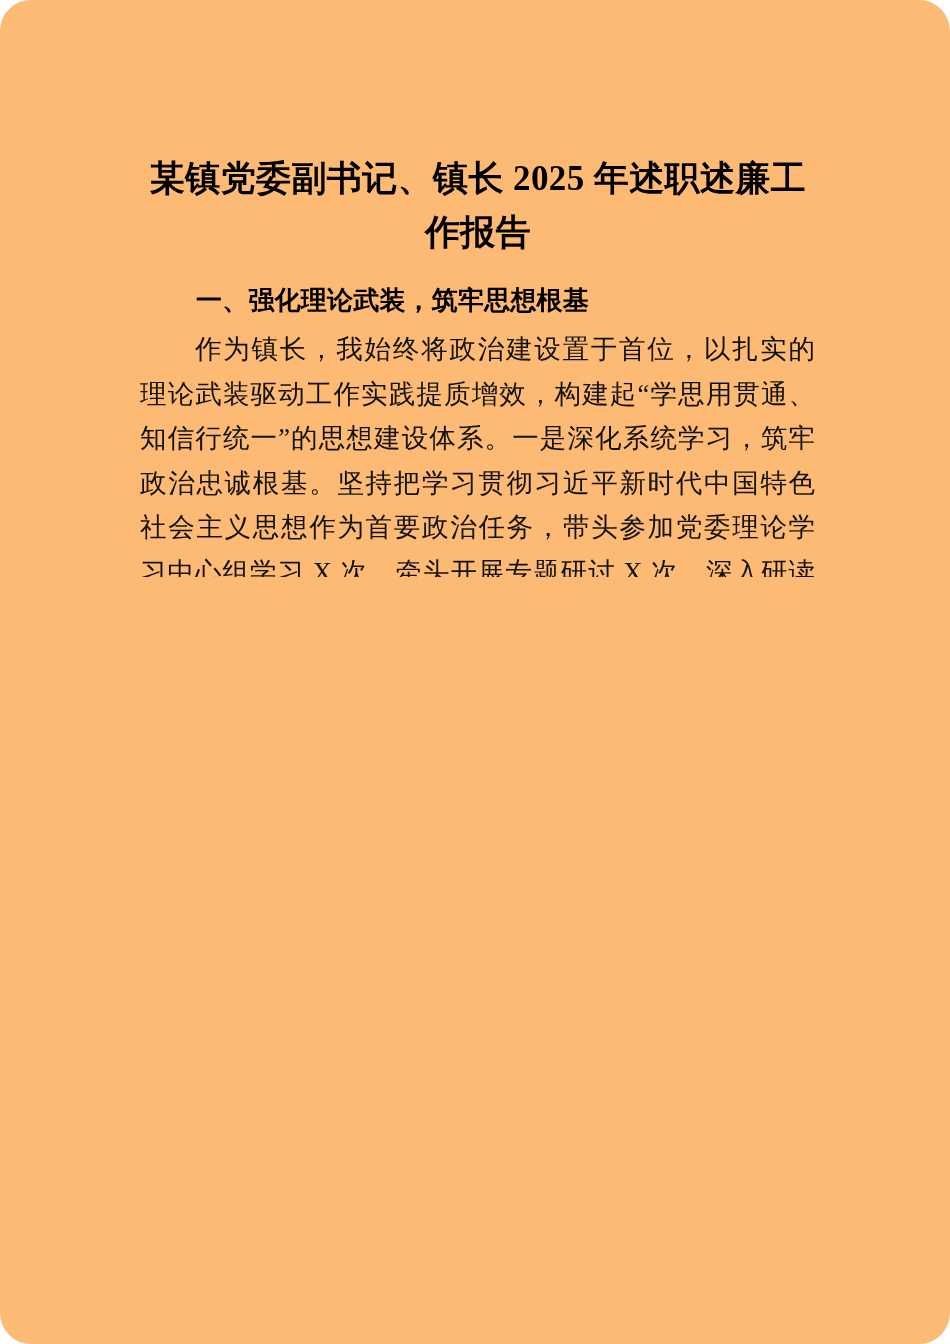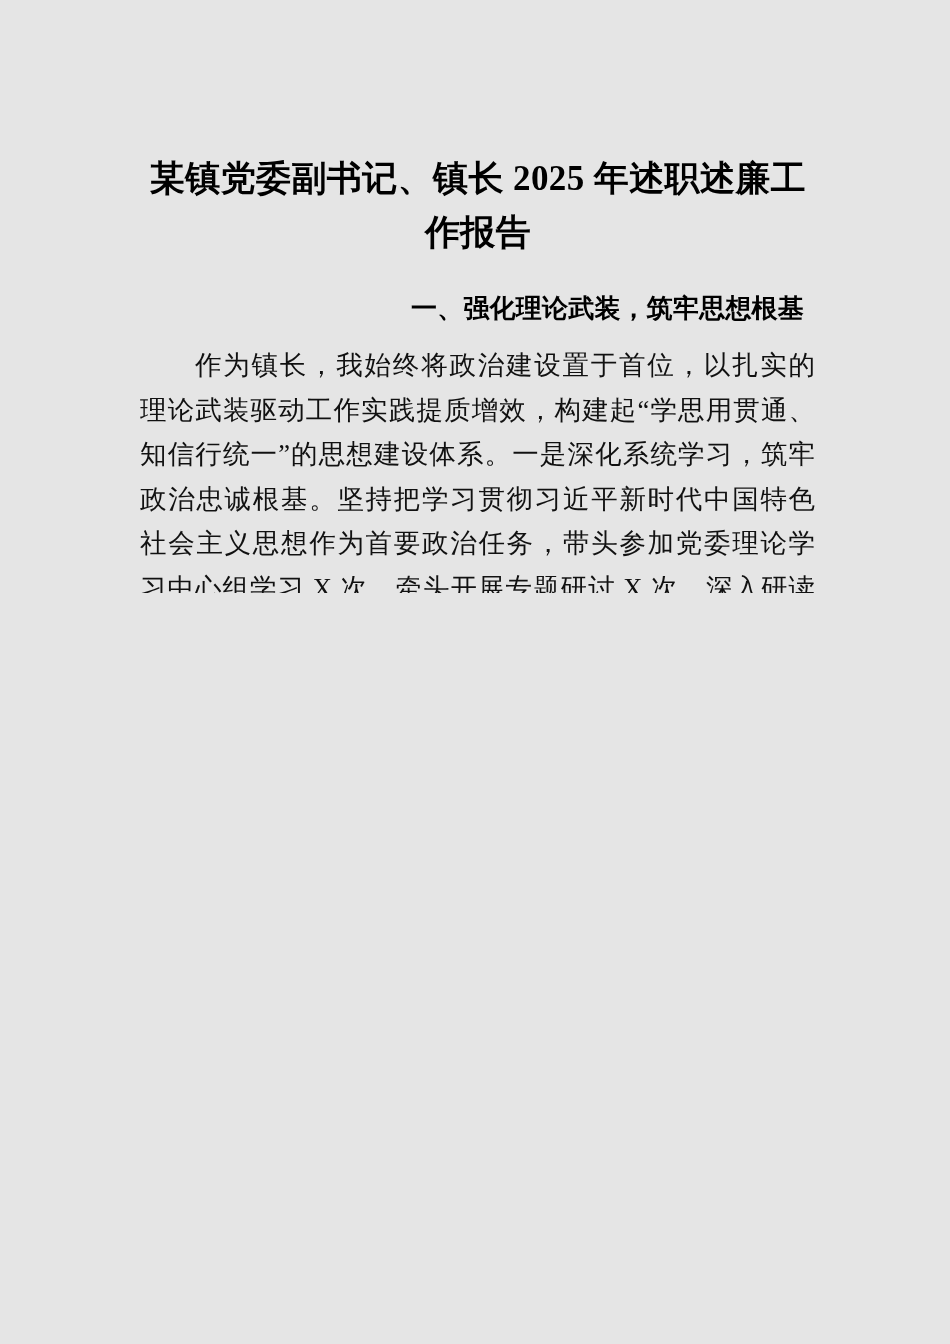--- a/index.html
+++ b/index.html
@@ -11,23 +11,24 @@
   body {
     font-family: "Liberation Serif", "DejaVu Serif", serif;
     color: #000000;
     -webkit-font-smoothing: antialiased;
   }
 
   #page {
     position: relative;
     width: 950px;
     height: 1344px;
-    background: #e5e5e5;
+    background: #fdba74;
     overflow: hidden;
     box-sizing: border-box;
+    border-radius: 31px;
   }
 
   #content {
     position: absolute;
     left: 140px;
     top: 0;
     width: 676px;   
   }
 
   
@@ -39,31 +40,30 @@
     font-weight: 700;
     line-height: 54px;
     text-align: center;
     letter-spacing: 0.4px;
     color: #000000;
     word-break: break-all;
   }
 
   
   .section-heading {
-    margin: 12px;
+    margin: 4px;
     padding-top: 14px;
     font-family: "Liberation Sans", "DejaVu Sans", sans-serif;
     font-size: 26px;
     font-weight: 700;
     line-height: 45px;
     text-indent: 52px;
     letter-spacing: 0.2px;
     color: #000000;
     word-break: break-all;
-    text-align: right;
   }
 
   
   .body-paragraph {
     margin: 0;
     font-family: "Liberation Serif", "DejaVu Serif", serif;
     font-size: 26.5px;
     font-weight: 400;
     line-height: 44.5px;
     text-align: justify;

